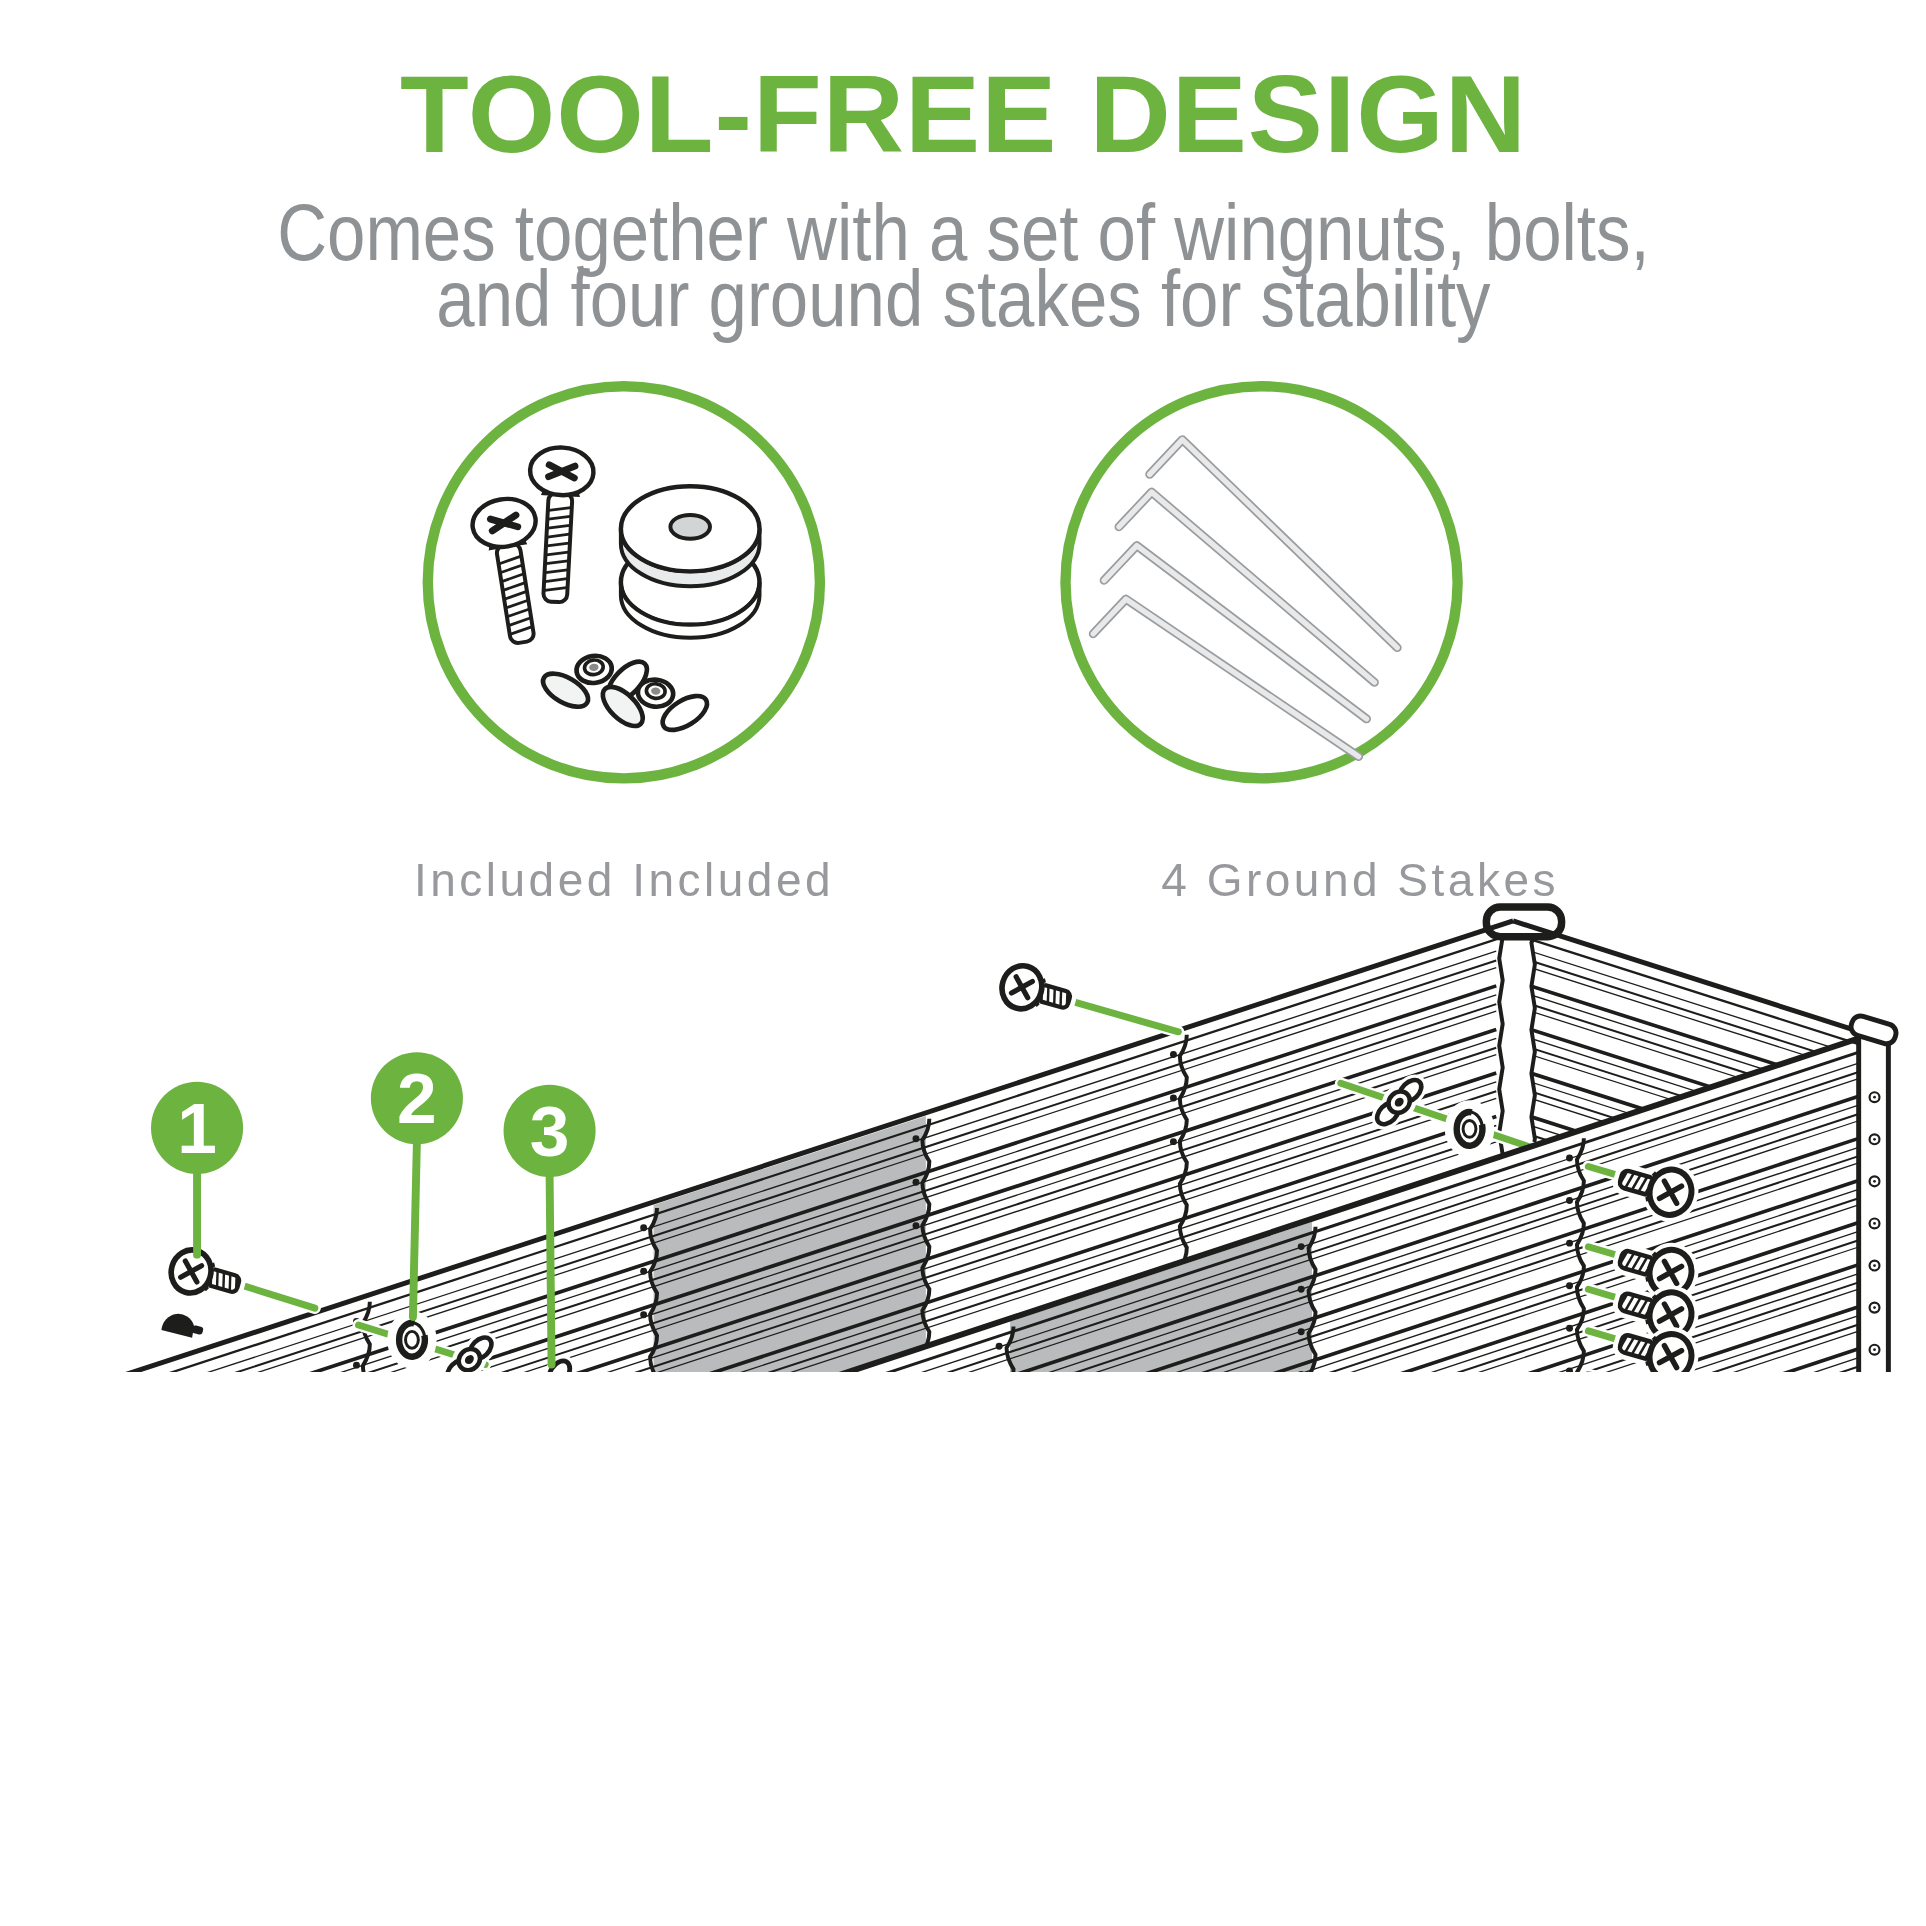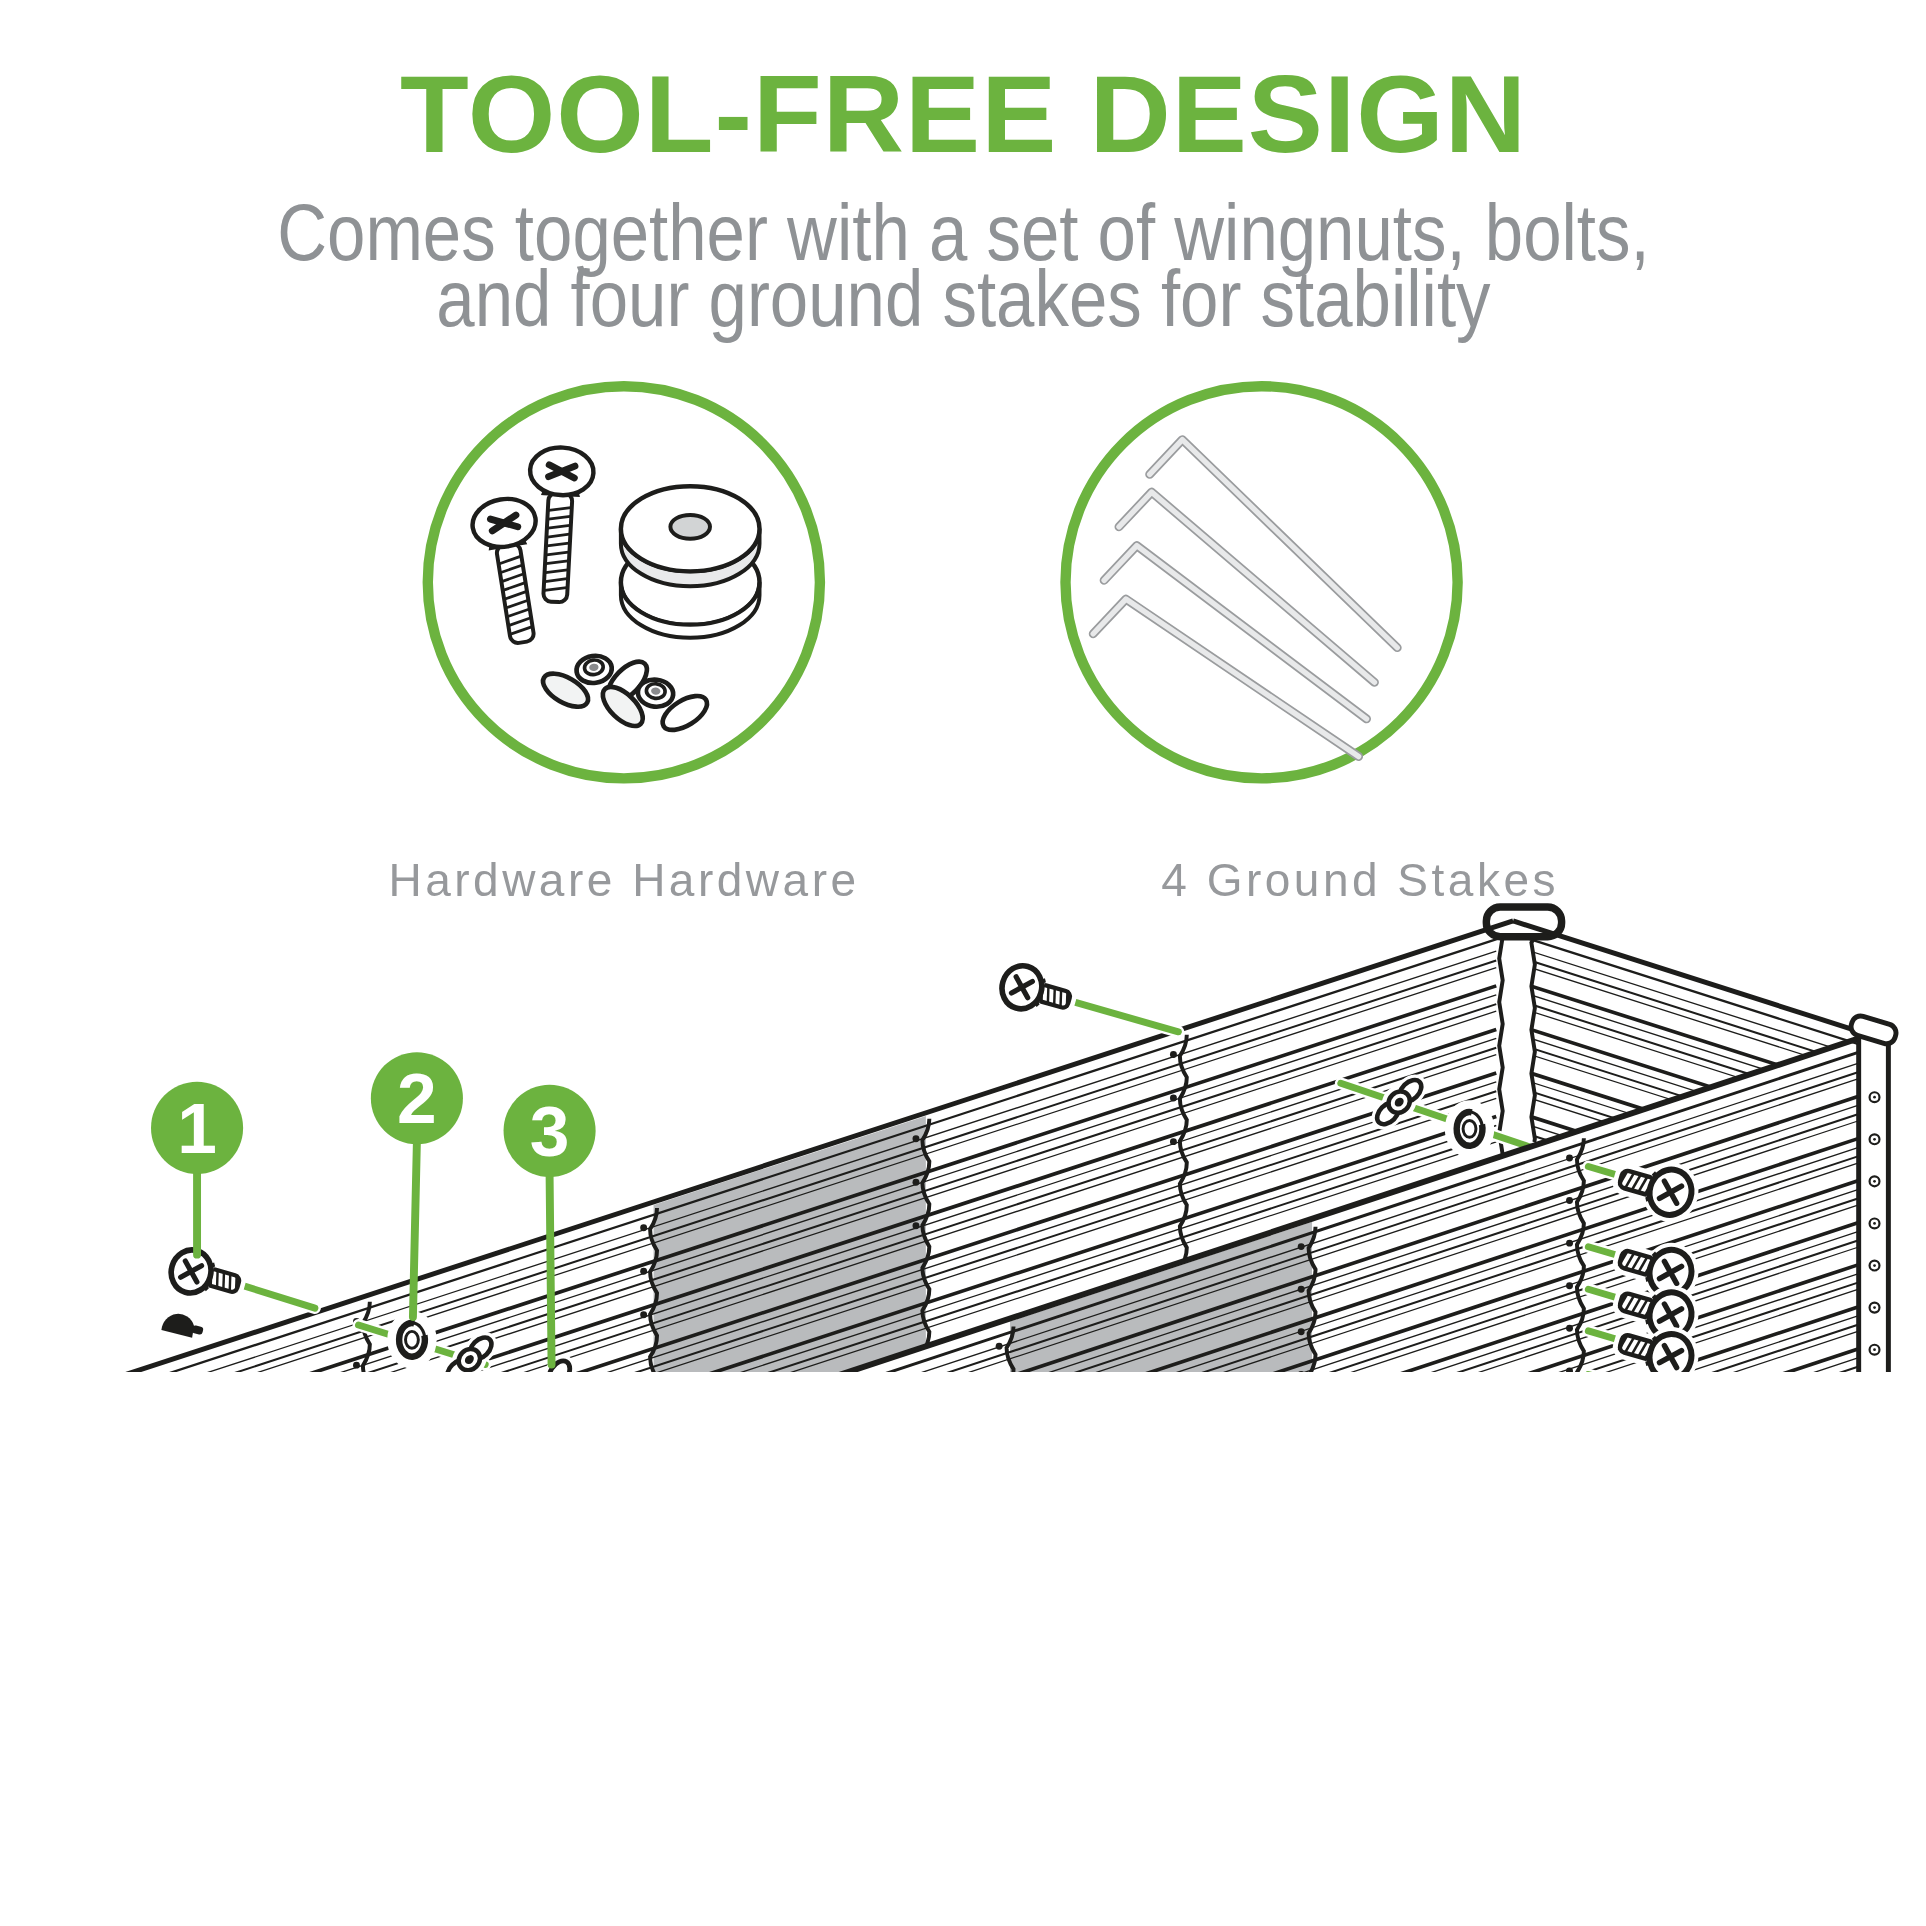--- a/index.html
+++ b/index.html
@@ -14,21 +14,21 @@
 .lab{position:absolute;font-size:46px;color:#97999c;letter-spacing:3.5px;}
 .lab1{left:327px;top:853px;width:594px;text-align:center;}
 .lab2{left:965px;top:853px;width:594px;text-align:right;}
 svg{position:absolute;left:0;top:0;}
 </style>
 </head>
 <body>
 <div id="page">
 <div class="title">TOOL-FREE DESIGN</div>
 <div class="sub">Comes together with a set of wingnuts, bolts,<br>and four ground stakes for stability</div>
-<div class="lab lab1">Hardware Hardware</div>
+<div class="lab lab1">Included Included</div>
 <div class="lab lab2">4 Ground Stakes</div>
 <svg width="1927" height="1927" viewBox="0 0 1946 1946">
 <circle cx="630" cy="588" r="198" fill="#fff" stroke="#6cb33f" stroke-width="10.5"></circle>
 <circle cx="1274" cy="588" r="198" fill="#fff" stroke="#6cb33f" stroke-width="10.5"></circle>
 <g transform="translate(510,534) rotate(-9) scale(1.0)">
 <rect x="-12" y="16" width="24" height="100" rx="8" fill="#fff" stroke="#1d1d1b" stroke-width="4"></rect>
 <line x1="-11" y1="34" x2="11" y2="30" stroke="#1d1d1b" stroke-width="2.8"></line>
 <line x1="-11" y1="43" x2="11" y2="39" stroke="#1d1d1b" stroke-width="2.8"></line>
 <line x1="-11" y1="52" x2="11" y2="48" stroke="#1d1d1b" stroke-width="2.8"></line>
 <line x1="-11" y1="61" x2="11" y2="57" stroke="#1d1d1b" stroke-width="2.8"></line>

